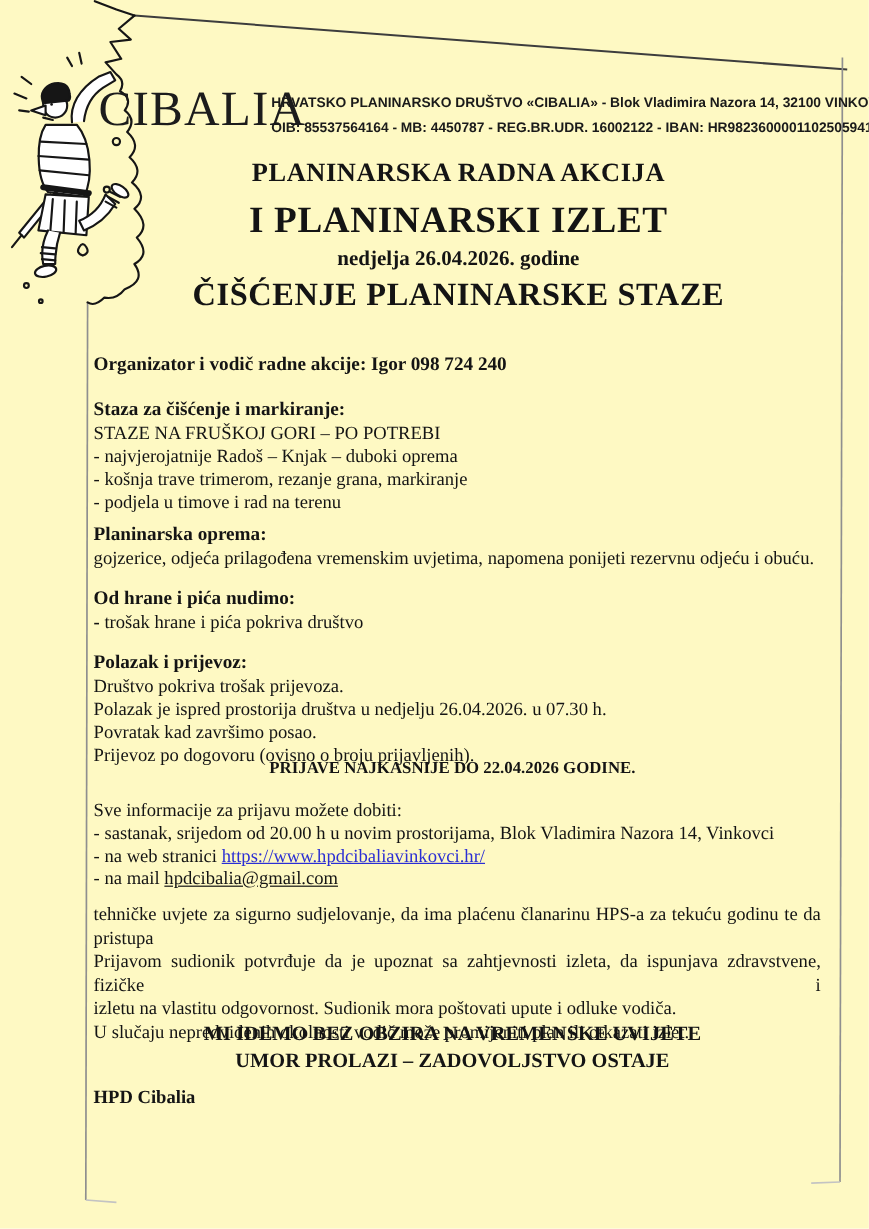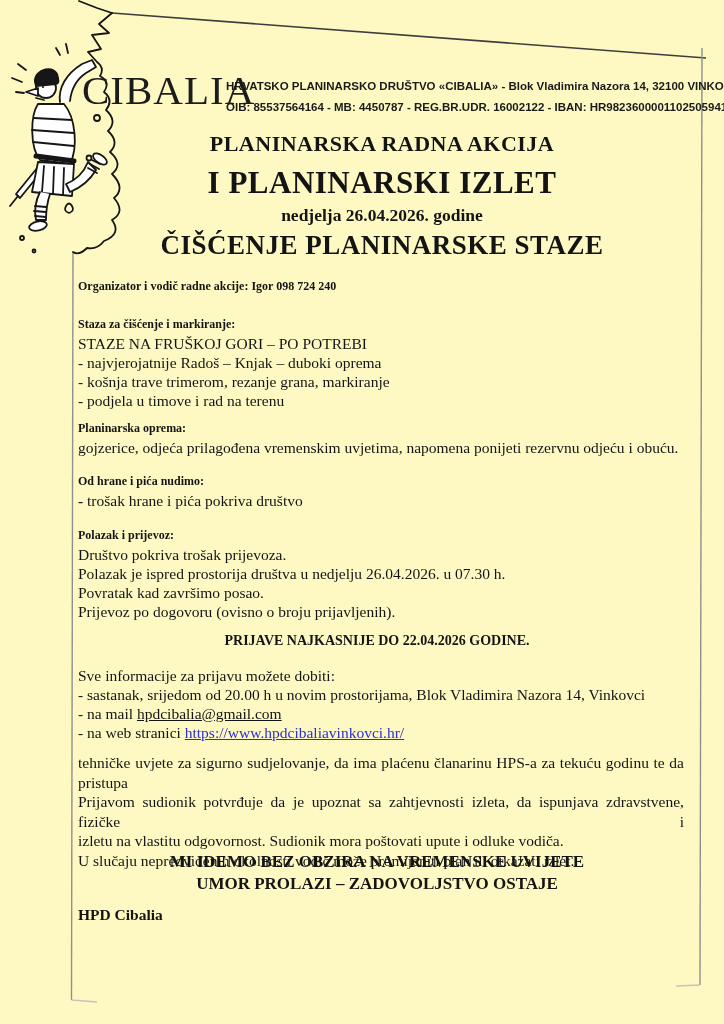--- a/index.html
+++ b/index.html
@@ -20,21 +20,21 @@
     font-size:11.5px;line-height:20.5px;color:#1a1a1a;white-space:nowrap;
   }
   
   .title-block{left:62px;top:124px;width:640px;text-align:center;font-weight:bold;}
   .title-l1{font-size:22px;line-height:40px;letter-spacing:0.5px;}
   .title-l2{font-size:31px;line-height:38px;letter-spacing:0.5px;}
   .title-date{font-size:17.5px;line-height:26px;}
   .title-l3{font-size:27px;line-height:34px;letter-spacing:0.5px;}
   
   .body-block{left:78px;width:612px;font-size:15.5px;}
-  .sec-heading{font-weight:bold;font-size:12px;line-height:20px;white-space:nowrap;}
+  .sec-heading{font-weight:bold;font-size:16px;line-height:20px;white-space:nowrap;margin-top:18px;}
   .line{line-height:19px;white-space:nowrap;}
   .b{font-weight:bold;}
   .center-block{left:72px;width:610px;text-align:center;}
   .deadline{font-weight:bold;font-size:14px;line-height:22px;}
   .just-line{line-height:19.5px;text-align:justify;text-align-last:justify;white-space:normal;}
   .end-line{line-height:19.5px;white-space:nowrap;}
   .motto{font-weight:bold;font-size:17px;line-height:22px;}
   .signature{left:78px;top:906px;width:584px;text-align:left;font-weight:bold;font-size:15.5px;}
   a.web-link{color:#2b2fd4;text-decoration:underline;cursor:pointer;}
   a.mail-link{color:#141414;text-decoration:underline;cursor:pointer;}
@@ -135,22 +135,22 @@
     <div class="line">Polazak je ispred prostorija društva u nedjelju 26.04.2026. u 07.30 h.</div>
     <div class="line">Povratak kad završimo posao.</div>
     <div class="line">Prijevoz po dogovoru (ovisno o broju prijavljenih).</div>
   </div>
 
   <div class="abs center-block deadline" style="top:630px">PRIJAVE NAJKASNIJE DO 22.04.2026 GODINE.</div>
 
   <div class="abs body-block" style="top:666px">
     <div class="line">Sve informacije za prijavu možete dobiti:</div>
     <div class="line">- sastanak, srijedom od 20.00 h u novim prostorijama, Blok Vladimira Nazora 14, Vinkovci</div>
+    <div class="line"><span>- na web stranici </span><a href="#" class="web-link">https://www.hpdcibaliavinkovci.hr/</a></div>
     <div class="line"><span>- na mail </span><a href="#" class="mail-link">hpdcibalia@gmail.com</a></div>
-    <div class="line"><span>- na web stranici </span><a href="#" class="web-link">https://www.hpdcibaliavinkovci.hr/</a></div>
   </div>
 
   <div class="abs body-block" style="top:753px;width:606px">
     <div class="just-line">tehničke uvjete za sigurno sudjelovanje, da ima plaćenu članarinu HPS-a za tekuću godinu te da pristupa</div>
     <div class="just-line">Prijavom sudionik potvrđuje da je upoznat sa zahtjevnosti izleta, da ispunjava zdravstvene, fizičke i</div>
     <div class="end-line">izletu na vlastitu odgovornost. Sudionik mora poštovati upute i odluke vodiča.</div>
     <div class="end-line">U slučaju nepredviđenih okolnosti vodič može promijeniti plan ili otkazati izlet.</div>
   </div>
 
   <div class="abs center-block motto" style="top:851px">

